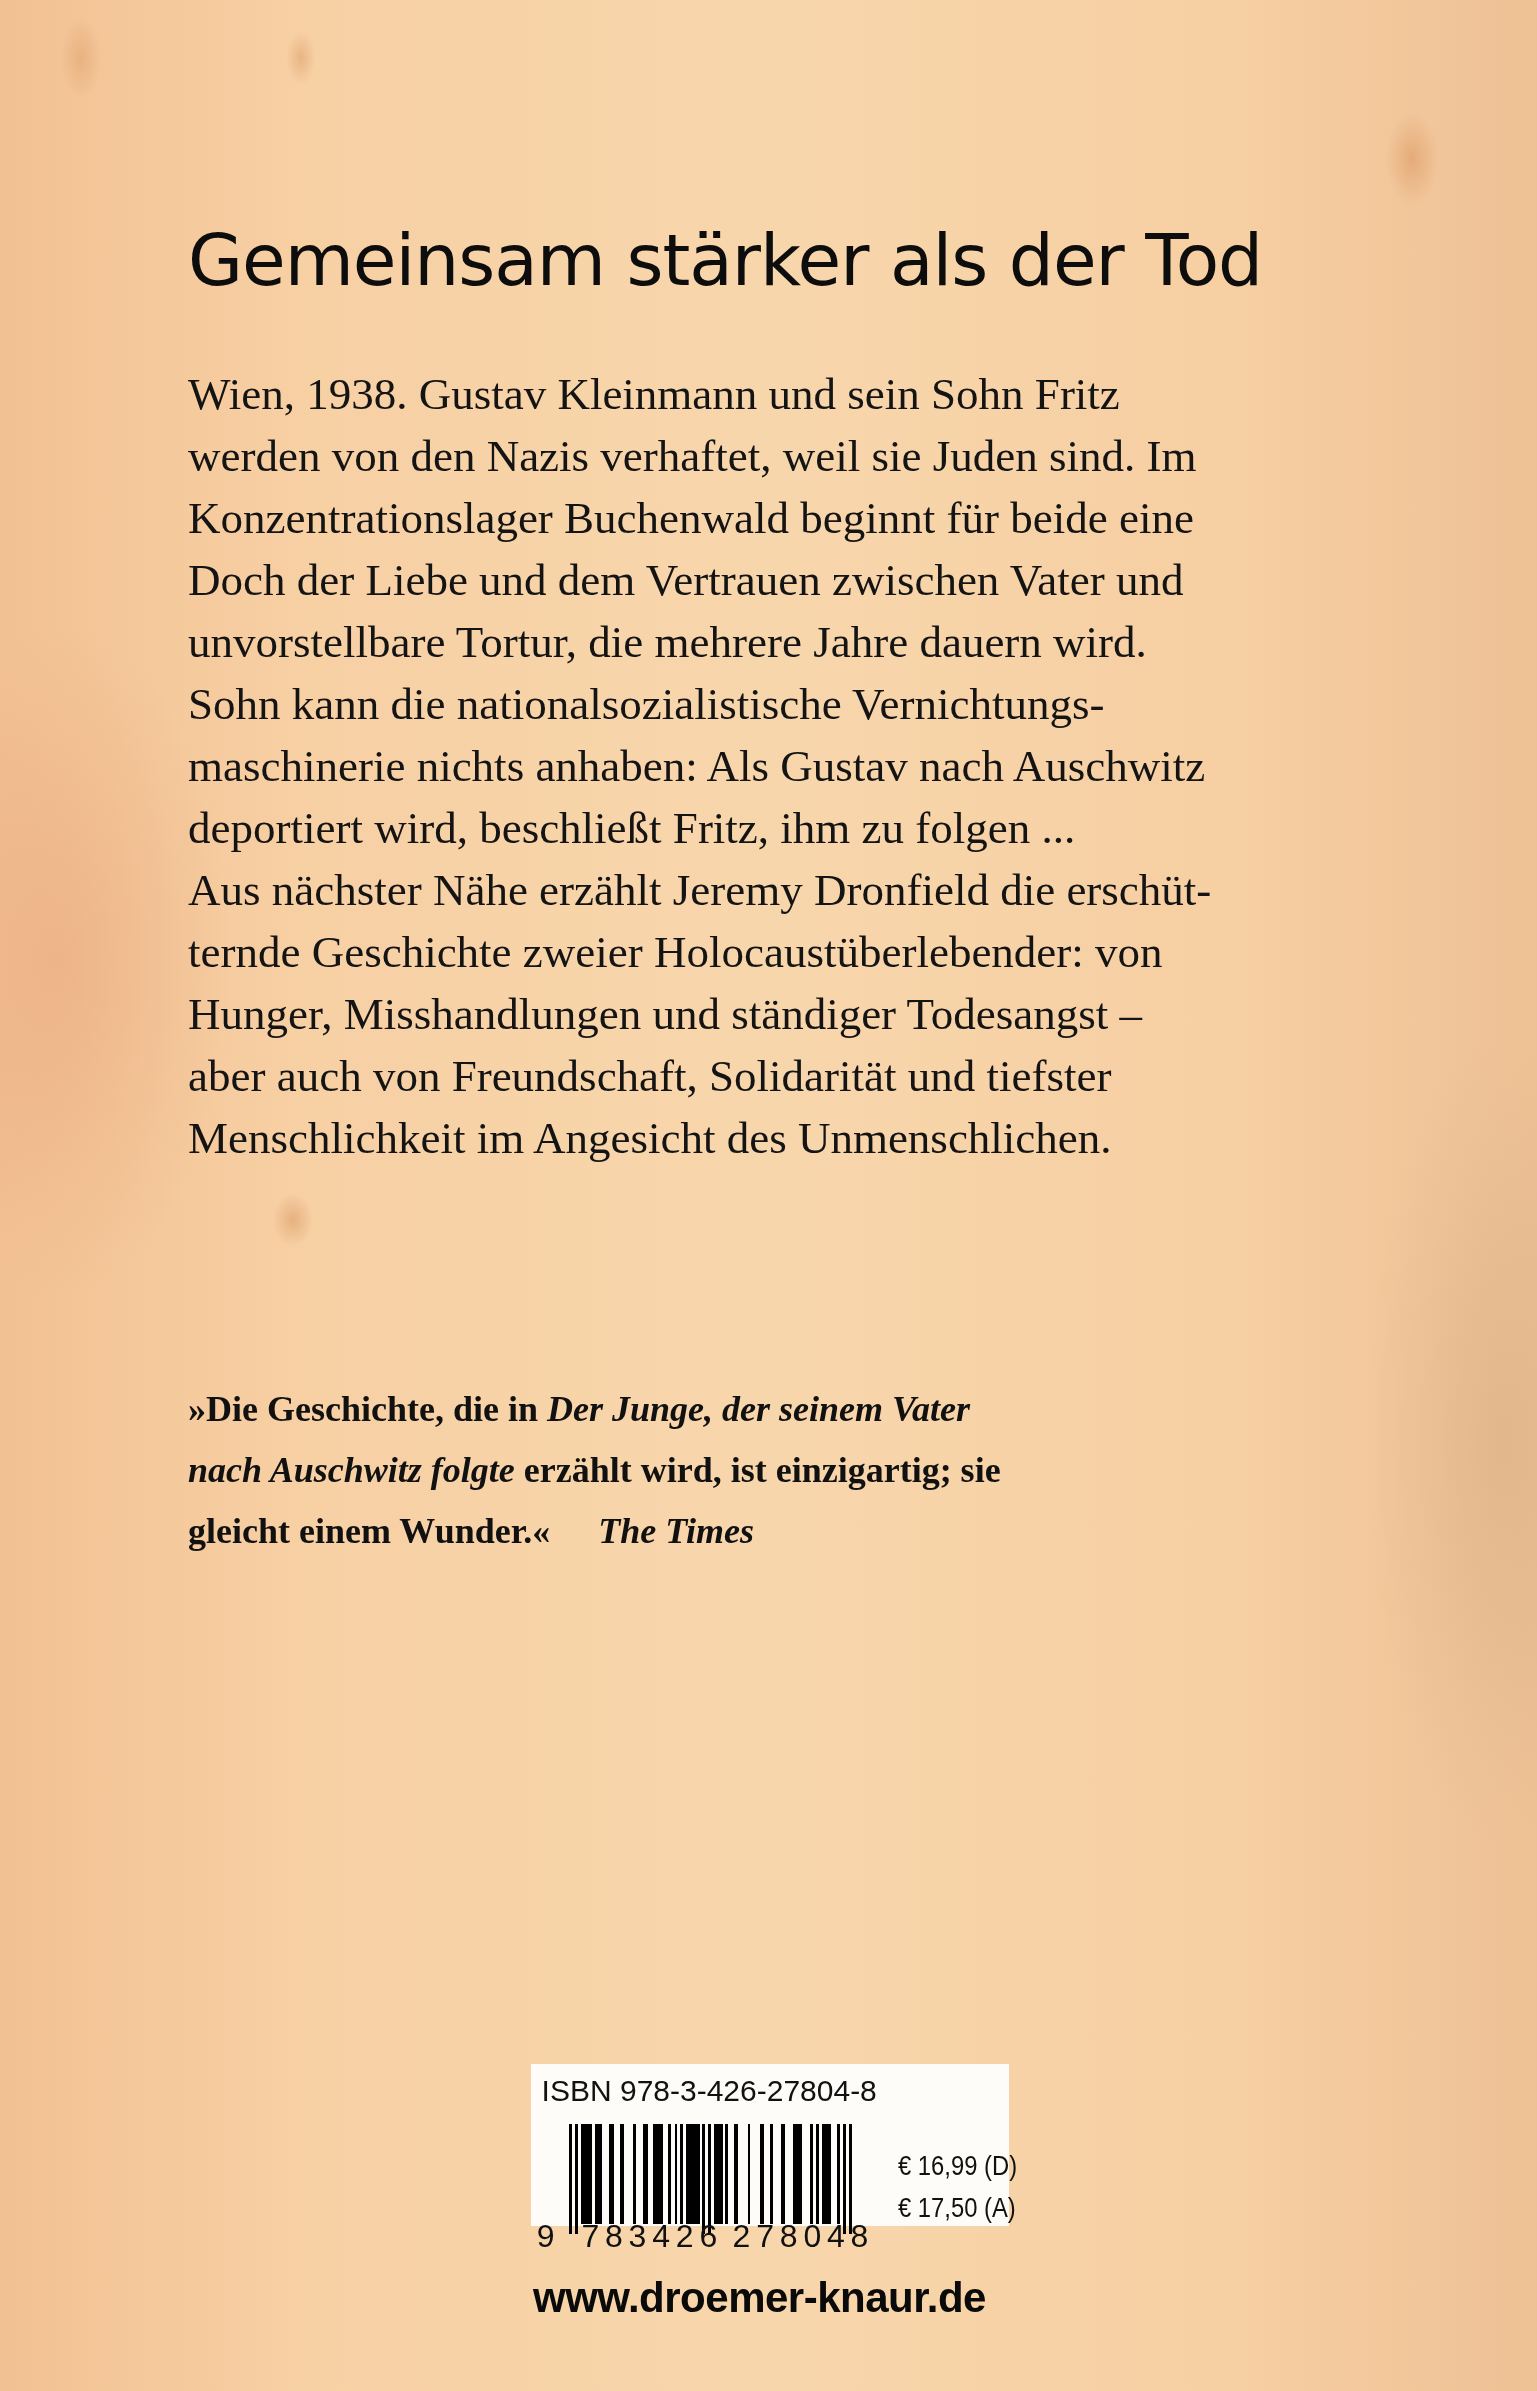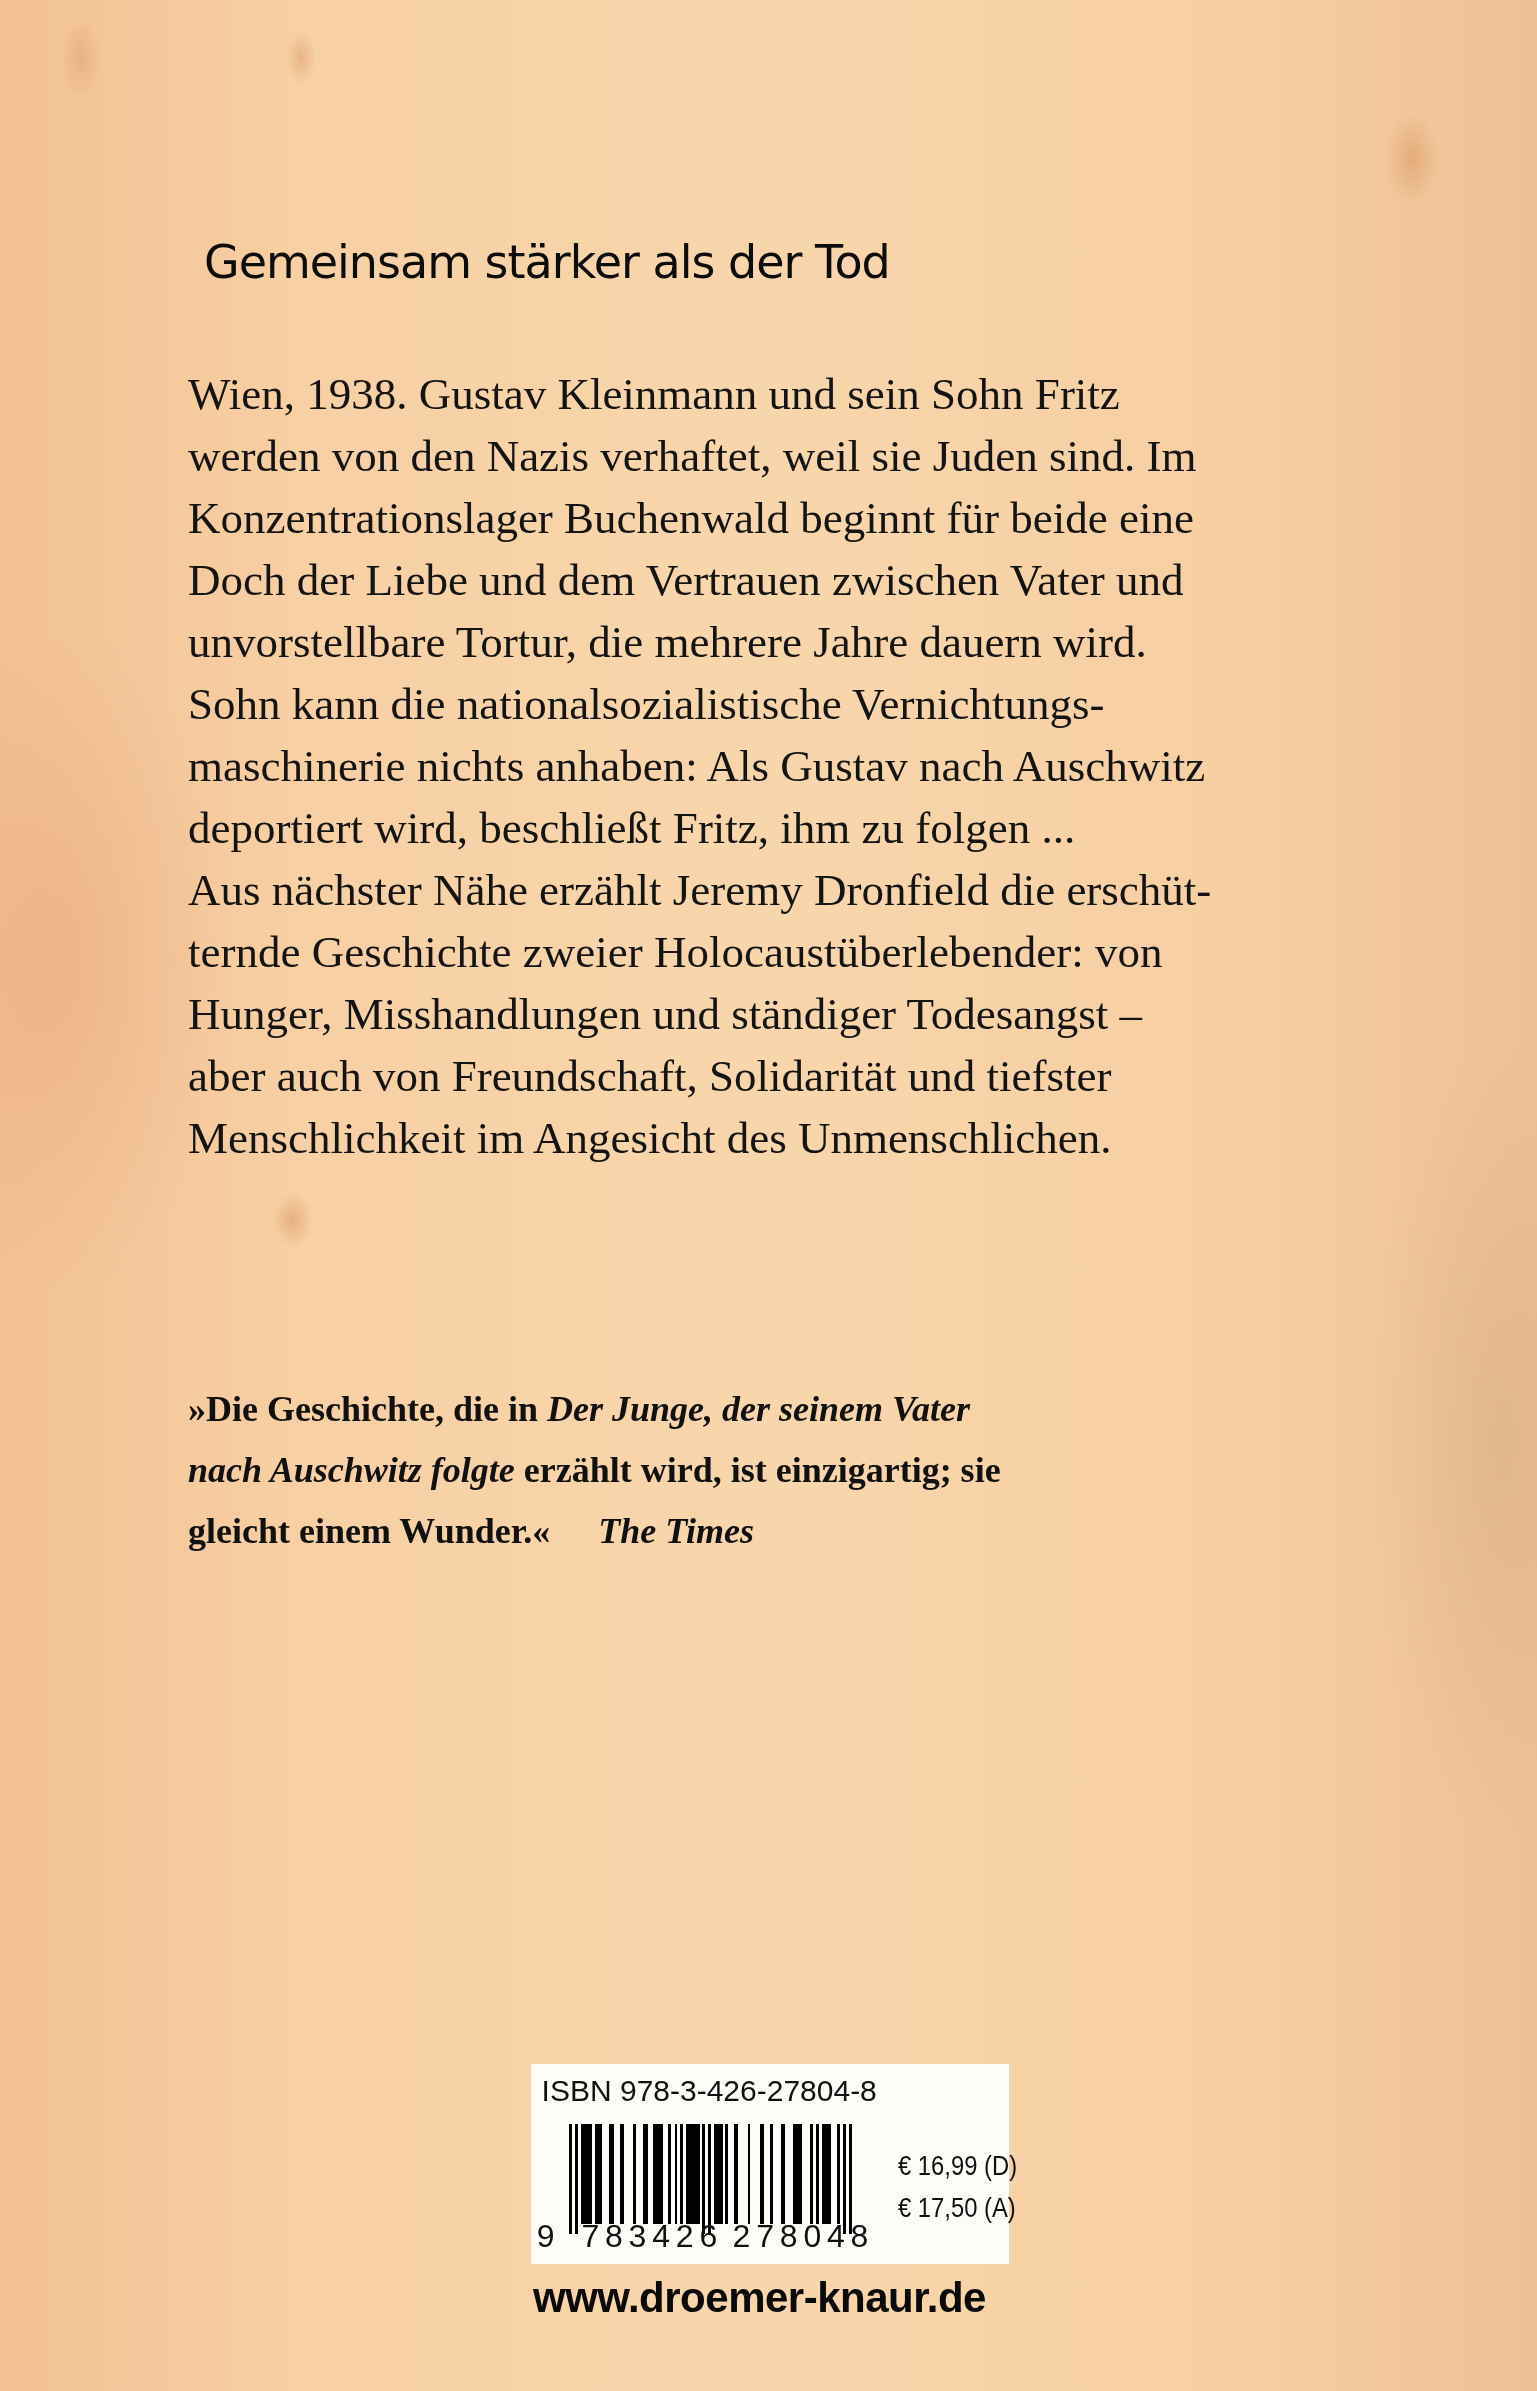--- a/index.html
+++ b/index.html
@@ -10,39 +10,39 @@
       radial-gradient(ellipse 21px 38px at 301px 58px, rgba(200,120,60,0.3), transparent 70%),
       radial-gradient(ellipse 29px 58px at 81px 58px, rgba(200,120,60,0.25), transparent 70%),
       radial-gradient(ellipse 29px 38px at 293px 1220px, rgba(200,120,60,0.35), transparent 70%),
       radial-gradient(ellipse 250px 480px at 58px 961px, rgba(225,150,110,0.35), transparent 70%),
       radial-gradient(ellipse 192px 576px at 1499px 1441px, rgba(200,160,120,0.35), transparent 70%),
       linear-gradient(90deg, #f2c193 0%, #f7d0a4 20%, #f8d6ac 50%, #f6cfa2 80%, #eec195 100%);
     color: #111;
   }
   .page-title {
     position: absolute; left: 188px; top: 219px;
-    font-family: "DejaVu Sans", sans-serif; font-size: 46px; font-weight: normal;
-    letter-spacing: -1px; color: #0d0d0d; margin: 16px; white-space: nowrap;
+    font-family: "DejaVu Sans", sans-serif; font-size: 71px; font-weight: normal;
+    letter-spacing: -1px; color: #0d0d0d; margin: 0; white-space: nowrap;
   }
   .blurb {
     position: absolute; left: 188px; top: 363px; width: 1153px;
     font-family: "Liberation Serif", serif; font-size: 45px; line-height: 62px;
     color: #141414;
   }
   .blurb .line { display: block; white-space: nowrap; }
   .quote {
     position: absolute; left: 188px; top: 1379px; width: 1172px;
     font-family: "Liberation Serif", serif; font-size: 36px; line-height: 61px;
     font-weight: bold; color: #111;
   }
   .quote .line { display: block; white-space: nowrap; }
   .quote em { font-style: italic; }
   .quote .source { margin-left: 48px; font-style: italic; }
   .barcode-box {
-    position: absolute; left: 531px; top: 2064px; width: 478px; height: 200px;
+    position: absolute; left: 531px; top: 2064px; width: 478px; height: 162px;
     background: #fdfcf8;
   }
   .isbn {
     position: absolute; left: 10.6px; top: 9.6px;
     font-family: "Liberation Sans", sans-serif; font-size: 30px; color: #111; white-space: nowrap;
   }
   .bars {
     position: absolute; left: 38px; top: 60px; width: 314px; height: 108px;
     display: flex; align-items: flex-start;
   }

